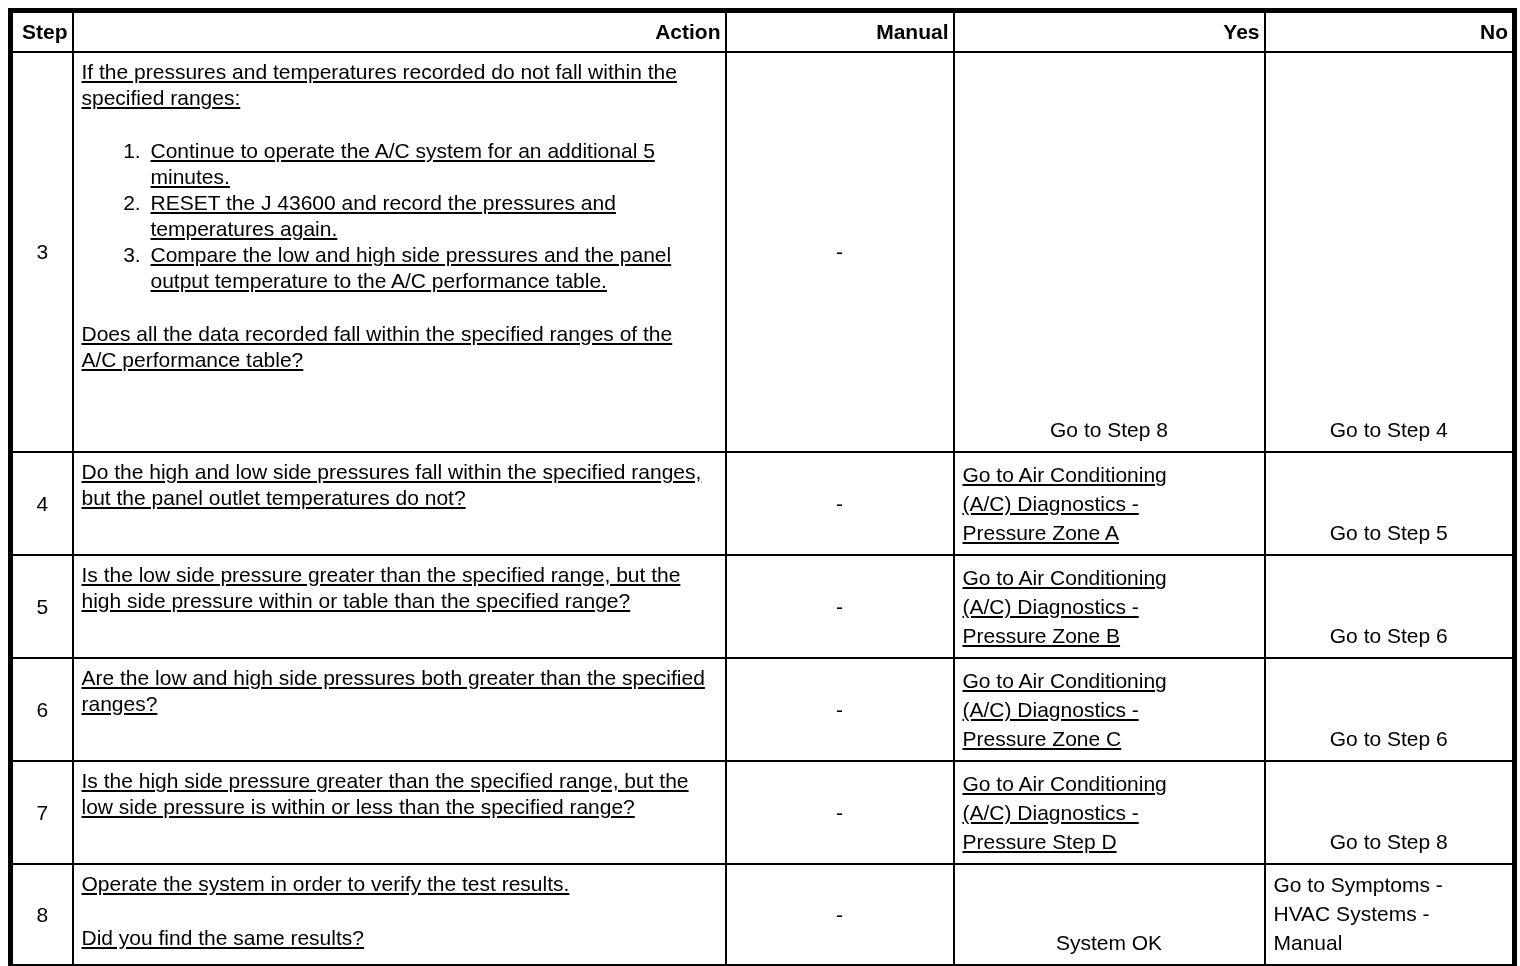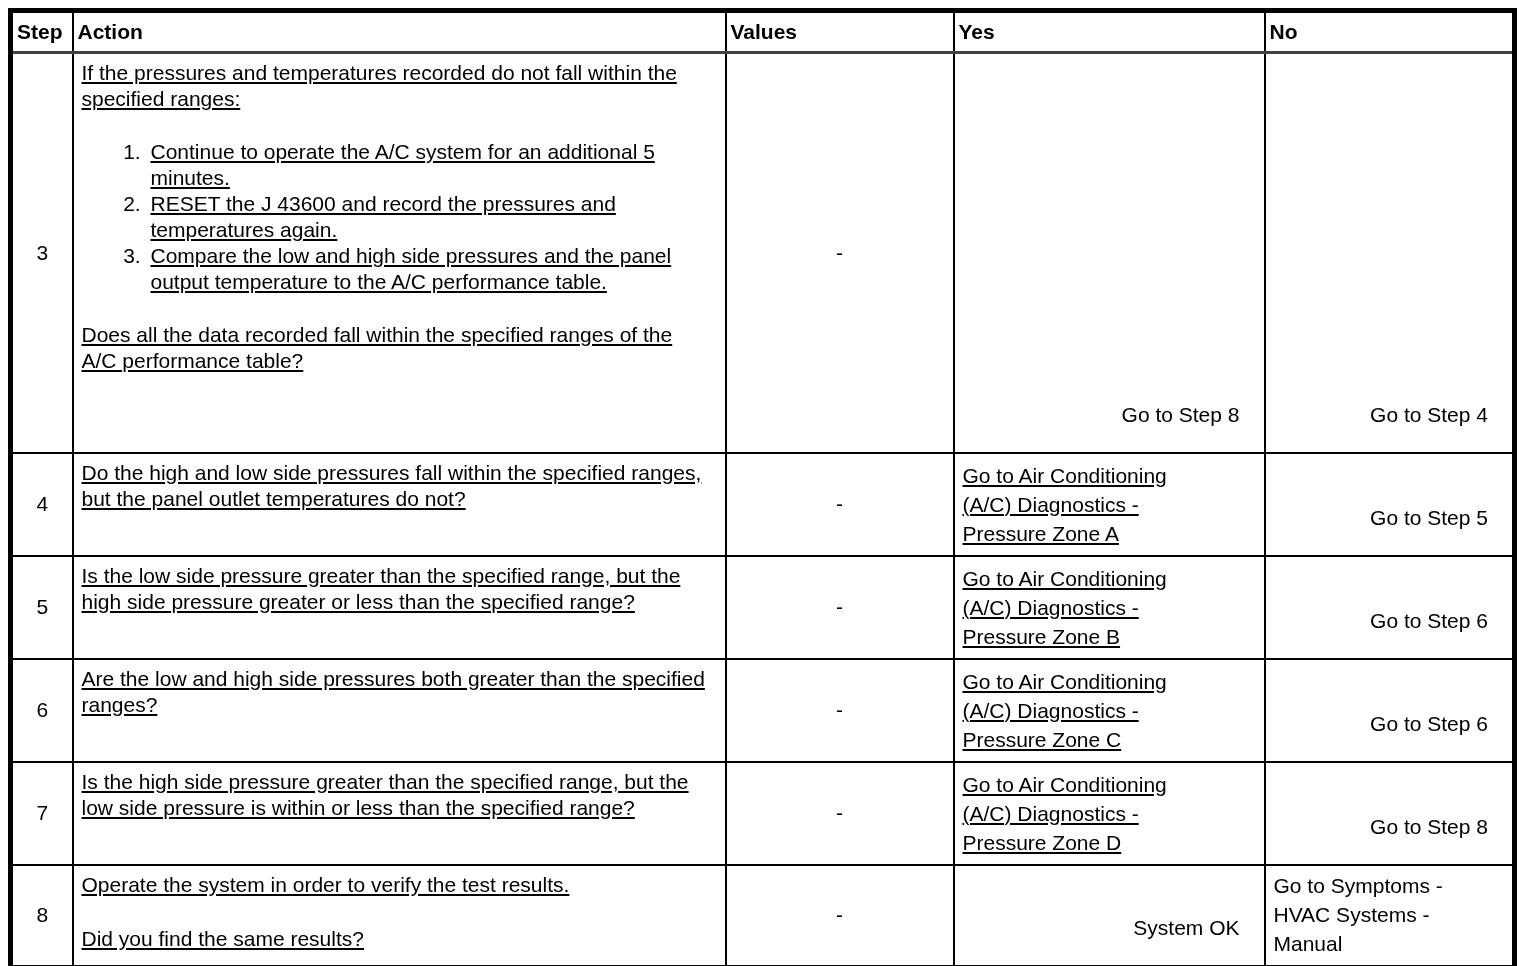--- a/index.html
+++ b/index.html
@@ -26,24 +26,24 @@
     font-size: 21px;
   }
   .diag-table th,
   .diag-table td {
     border: 2px solid #000000;
     padding: 4px 8px;
     overflow: hidden;
   }
   .diag-table thead th {
     font-weight: bold;
-    text-align: left;
+    text-align: right;
     vertical-align: middle;
     height: 34px;
-    border-bottom: 3px solid #404040;
+    border-bottom: 1px solid #404040;
     padding: 2px 4px;
   }
   td.cell-step {
     text-align: center;
     vertical-align: middle;
   }
   td.cell-action {
     text-align: left;
     vertical-align: top;
     padding: 6px 16px 6px 8px;
@@ -64,41 +64,41 @@
   }
   td.cell-values {
     text-align: center;
     vertical-align: middle;
   }
   td.cell-yes, td.cell-no {
     vertical-align: bottom;
     line-height: 29px;
     padding: 5px 8px 7px 8px;
   }
-  .goto-center { text-align: right; margin: 16px; }
+  .goto-center { text-align: center; margin: 0; }
   .goto-ref    { text-align: left;   margin: 0; }
   .ref-zone    { max-width: 222px; text-decoration: underline; }
   .ref-symptoms{ max-width: 185px; }
 </style>
 </head>
 <body>
 
 <table class="diag-table">
   <colgroup>
     <col style="width:62px">
     <col style="width:653px">
     <col style="width:228px">
     <col style="width:311px">
     <col style="width:250px">
   </colgroup>
   <thead>
     <tr>
       <th>Step</th>
       <th>Action</th>
-      <th>Values</th>
+      <th>Manual</th>
       <th>Yes</th>
       <th>No</th>
     </tr>
   </thead>
   <tbody>
 
     <tr style="height:400px;">
       <td class="cell-step">3</td>
       <td class="cell-action">
         <p>If the pressures and temperatures recorded do not fall within the specified ranges:</p>
@@ -128,21 +128,21 @@
         <p class="goto-ref ref-zone">Go to Air Conditioning (A/C) Diagnostics - Pressure Zone A</p>
       </td>
       <td class="cell-no">
         <p class="goto-center">Go to Step 5</p>
       </td>
     </tr>
 
     <tr style="height:103px;">
       <td class="cell-step">5</td>
       <td class="cell-action">
-        <p>Is the low side pressure greater than the specified range, but the high side pressure greater or less than the specified range?</p>
+        <p>Is the low side pressure greater than the specified range, but the high side pressure within or table than the specified range?</p>
       </td>
       <td class="cell-values">-</td>
       <td class="cell-yes">
         <p class="goto-ref ref-zone">Go to Air Conditioning (A/C) Diagnostics - Pressure Zone B</p>
       </td>
       <td class="cell-no">
         <p class="goto-center">Go to Step 6</p>
       </td>
     </tr>
 
@@ -160,21 +160,21 @@
       </td>
     </tr>
 
     <tr style="height:103px;">
       <td class="cell-step">7</td>
       <td class="cell-action">
         <p>Is the high side pressure greater than the specified range, but the low side pressure is within or less than the specified range?</p>
       </td>
       <td class="cell-values">-</td>
       <td class="cell-yes">
-        <p class="goto-ref ref-zone">Go to Air Conditioning (A/C) Diagnostics - Pressure Zone D</p>
+        <p class="goto-ref ref-zone">Go to Air Conditioning (A/C) Diagnostics - Pressure Step D</p>
       </td>
       <td class="cell-no">
         <p class="goto-center">Go to Step 8</p>
       </td>
     </tr>
 
     <tr style="height:98px;">
       <td class="cell-step">8</td>
       <td class="cell-action">
         <p>Operate the system in order to verify the test results.</p>

